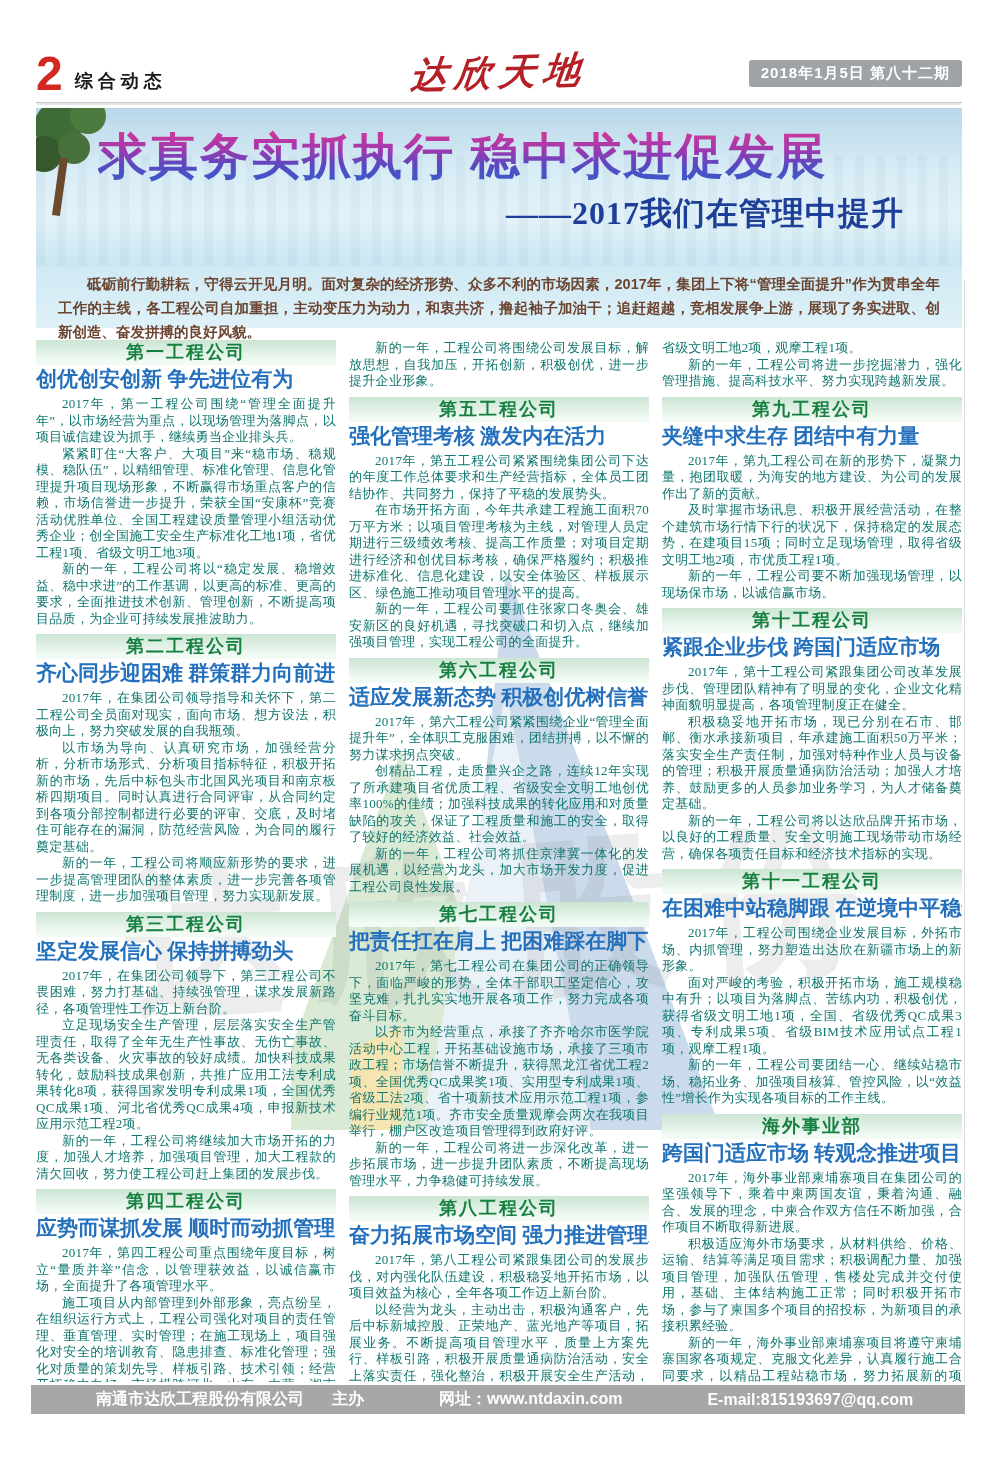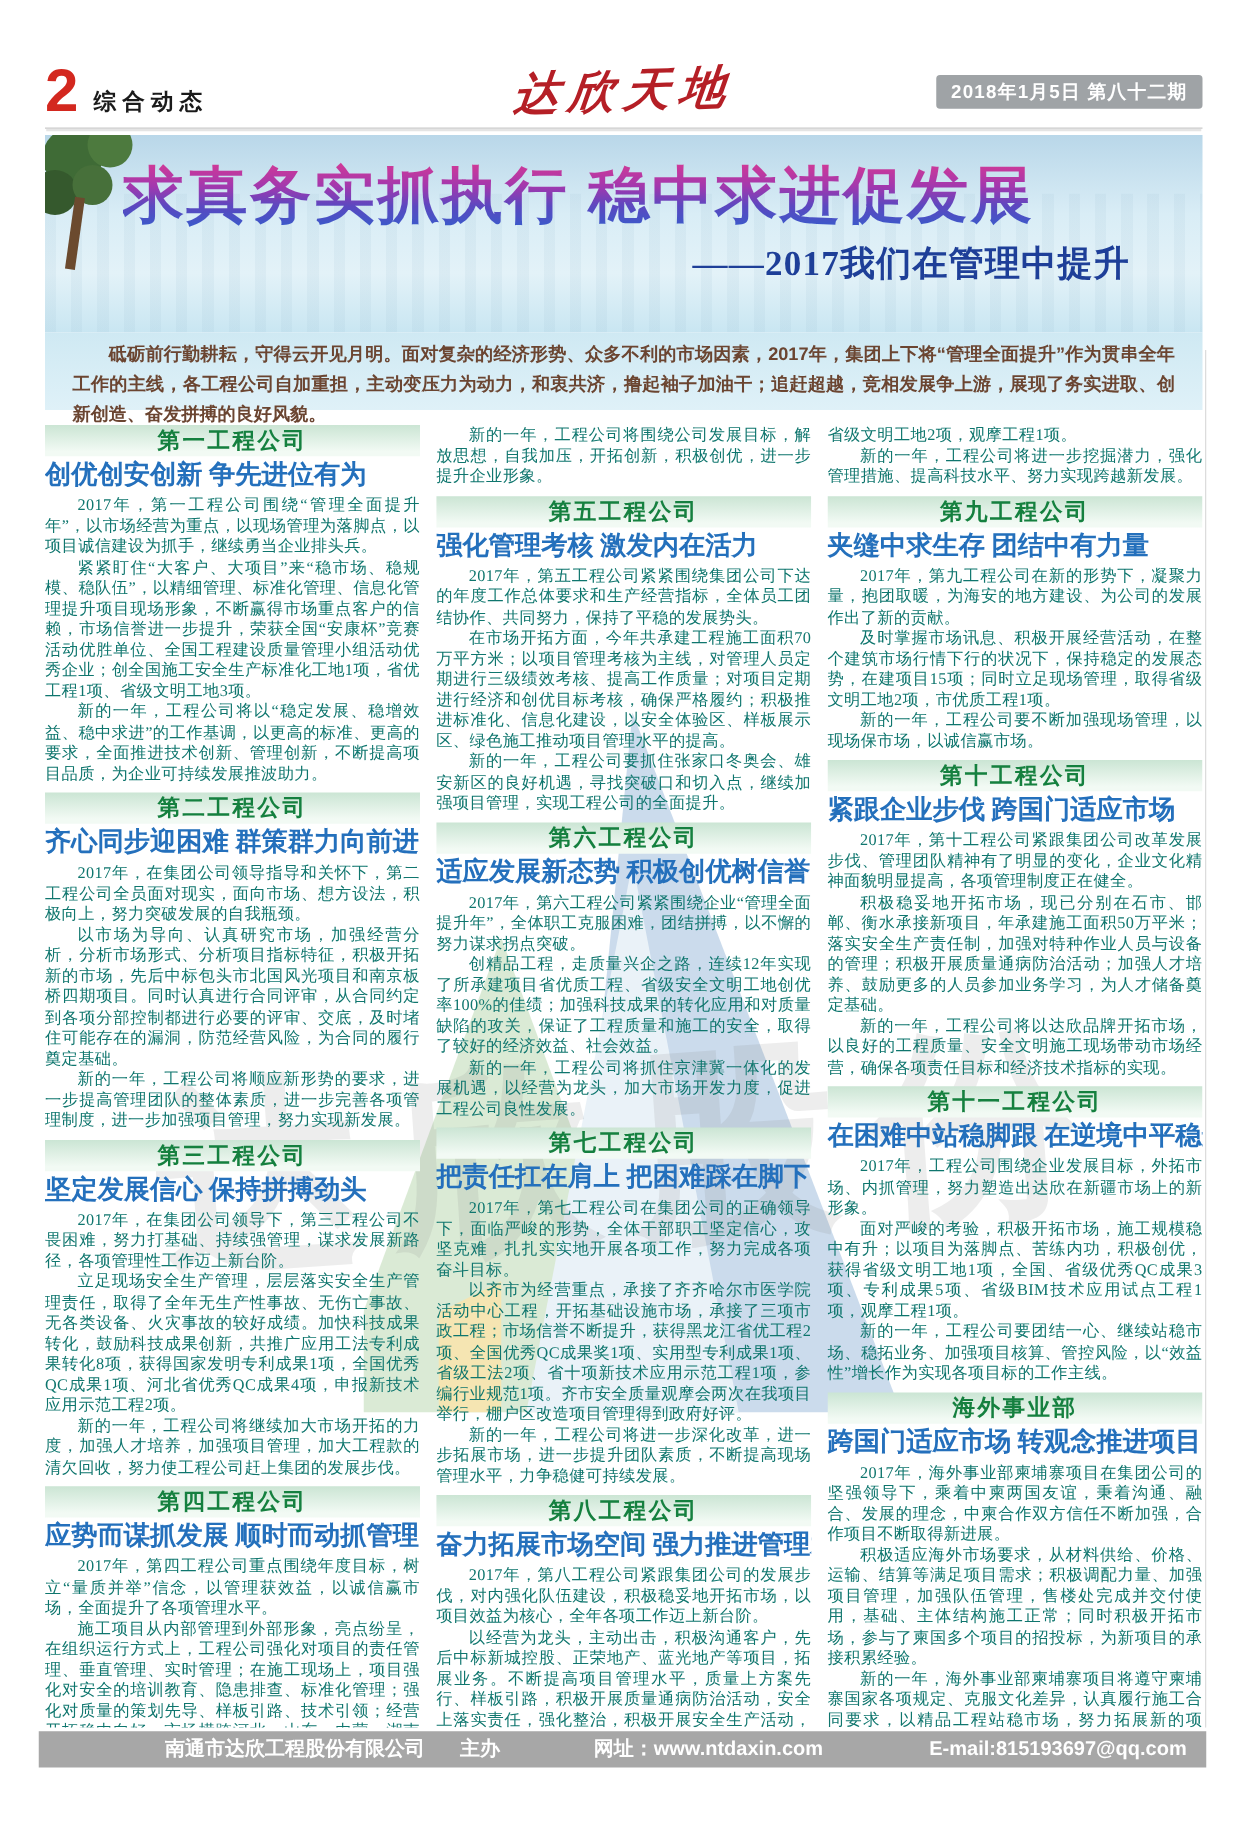--- a/index.html
+++ b/index.html
@@ -22,21 +22,21 @@
   .banner{position:absolute;left:36px;right:33px;top:108px;height:158px;overflow:hidden;
           background:linear-gradient(180deg,#b9d7e9 0%,#d9edf6 40%,#e3f2f8 70%,#c9e6f2 100%);}
   .skyline{position:absolute;left:0;right:0;bottom:0;height:70%;opacity:.55;
            background:repeating-linear-gradient(90deg,rgba(150,185,205,.22) 0 9px,rgba(255,255,255,0) 9px 21px);}
   .tree{position:absolute;left:-6px;top:-8px;width:110px;height:120px;}
   .banner-title{position:relative;z-index:2;margin:16px 0 0 62px;
         font-family:"Liberation Sans",sans-serif;font-weight:900;font-size:49px;letter-spacing:2px;white-space:nowrap;
         background:linear-gradient(180deg,#e23a8e 0%,#a238ae 38%,#5b48c0 62%,#2a63cf 100%);
         -webkit-background-clip:text;background-clip:text;color:transparent;}
   .banner-sub{position:relative;z-index:2;text-align:right;padding-right:58px;margin-top:2px;
-        color:#1e3f98;font-weight:bold;font-size:28px;letter-spacing:1px;padding-left:40px;}
+        color:#1e3f98;font-weight:bold;font-size:32px;letter-spacing:1px;padding-left:40px;}
   .intro{position:absolute;left:36px;right:33px;top:266px;height:62px;
         background:linear-gradient(180deg,#cfe9f3,#dff1f8);}
   .intro p{margin:0;padding:6px 22px 0 22px;text-indent:2em;color:#6b4531;font-weight:bold;
         font-family:"Liberation Sans",sans-serif;font-size:14.5px;line-height:24px;text-align:justify;}
 
   
   .content{position:absolute;left:36px;top:340px;width:926px;height:1042px;display:flex;gap:13px;}
   .content::after{content:"";position:absolute;right:-3px;top:-60px;bottom:0;border-right:1px solid #dcdcdc;}
   .col{width:300px;overflow:hidden;position:relative;z-index:2;}
   .art{margin-bottom:7px;}
@@ -50,21 +50,21 @@
 
   
   .wm-text{position:absolute;z-index:1;left:10px;top:470px;width:920px;text-align:center;
            font-size:165px;font-weight:bold;letter-spacing:26px;color:rgba(125,125,125,.14);
            transform:rotate(-4deg);white-space:nowrap;pointer-events:none;}
   .wm-logo{position:absolute;z-index:0;left:255px;top:230px;opacity:.42;pointer-events:none;}
 
   
   .footer{position:absolute;left:31px;right:30px;top:1385px;height:29px;background:#a7a7a7;
           display:flex;align-items:center;gap:0;color:#fff;
-          font-family:"Liberation Sans",sans-serif;font-size:16px;font-weight:bold;padding-left:36px;}
+          font-family:"Liberation Sans",sans-serif;font-size:16px;font-weight:bold;}
   .footer span{white-space:nowrap;}
   .f-pub{margin-left:65px;}
   .f-role{margin-left:28px;}
   .f-web{margin-left:75px;}
   .f-mail{margin-left:85px;}
 </style>
 </head>
 <body>
 
 <div class="page">

